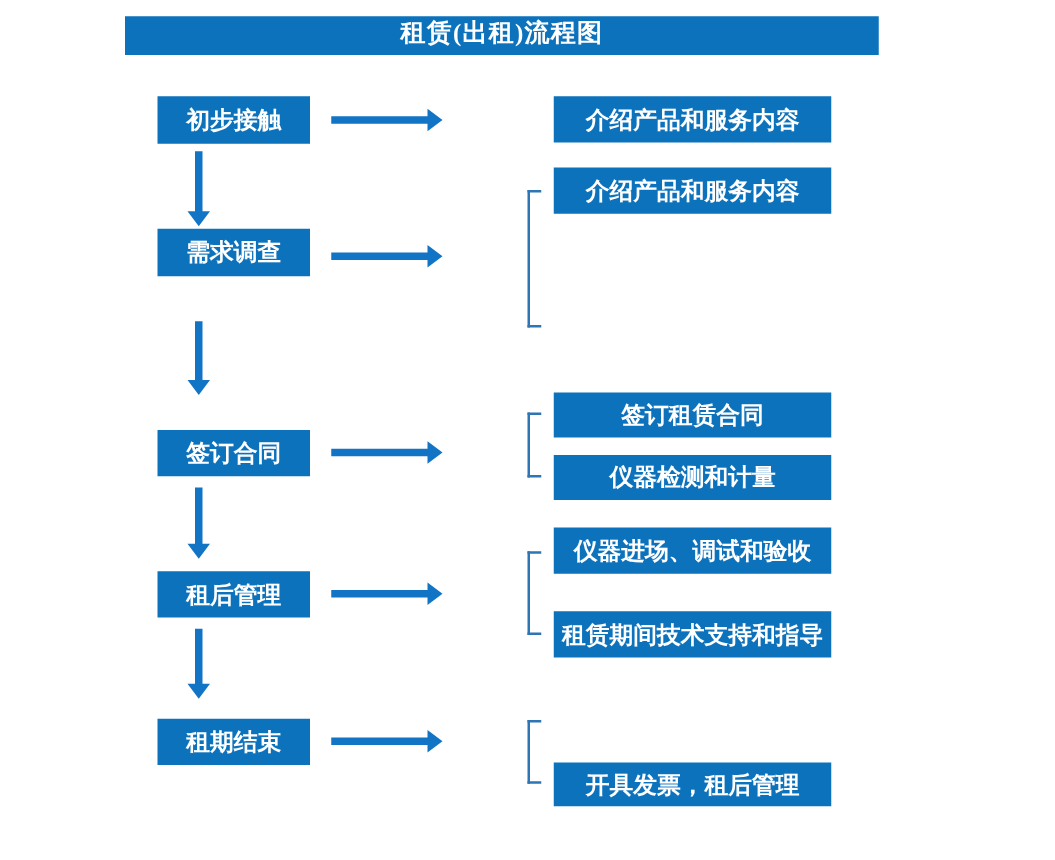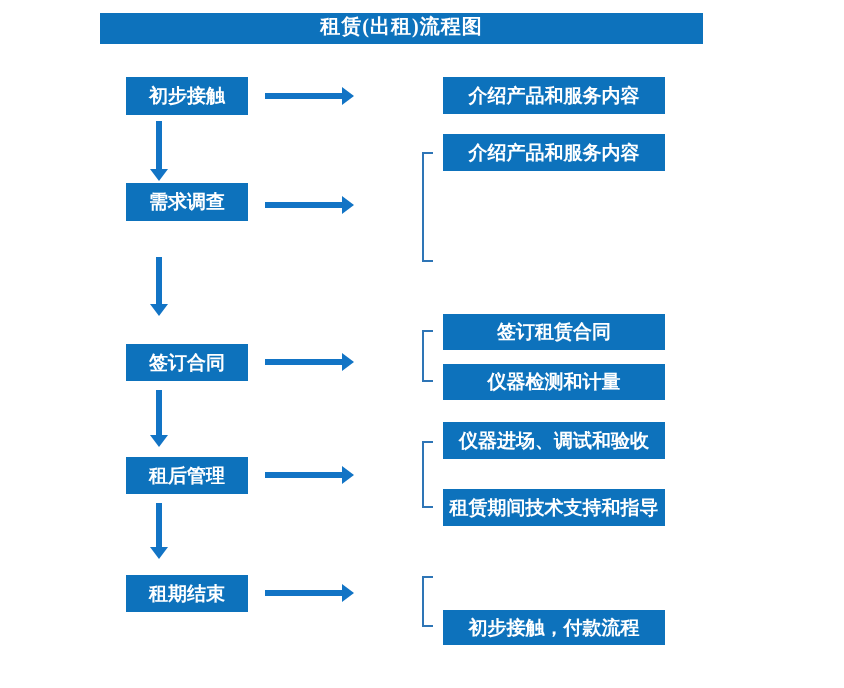--- a/index.html
+++ b/index.html
@@ -119,21 +119,21 @@
   <div class="box right-box" style="top:422px;height:37px">
     <span>仪器进场、调试和验收</span>
   </div>
   <div class="box right-box" style="top:364px;height:36px">
     <span>仪器检测和计量</span>
   </div>
   <div class="box right-box" style="top:489px;height:37px">
     <span>租赁期间技术支持和指导</span>
   </div>
   <div class="box right-box" style="top:610px;height:35px">
-    <span>初步接触，付款流程</span>
+    <span>开具发票，租后管理</span>
   </div>
 
   <div class="h-arrow" style="top:87px">
     <div class="shaft"></div>
     <div class="head"></div>
   </div>
   <div class="h-arrow" style="top:196px">
     <div class="shaft"></div>
     <div class="head"></div>
   </div>

